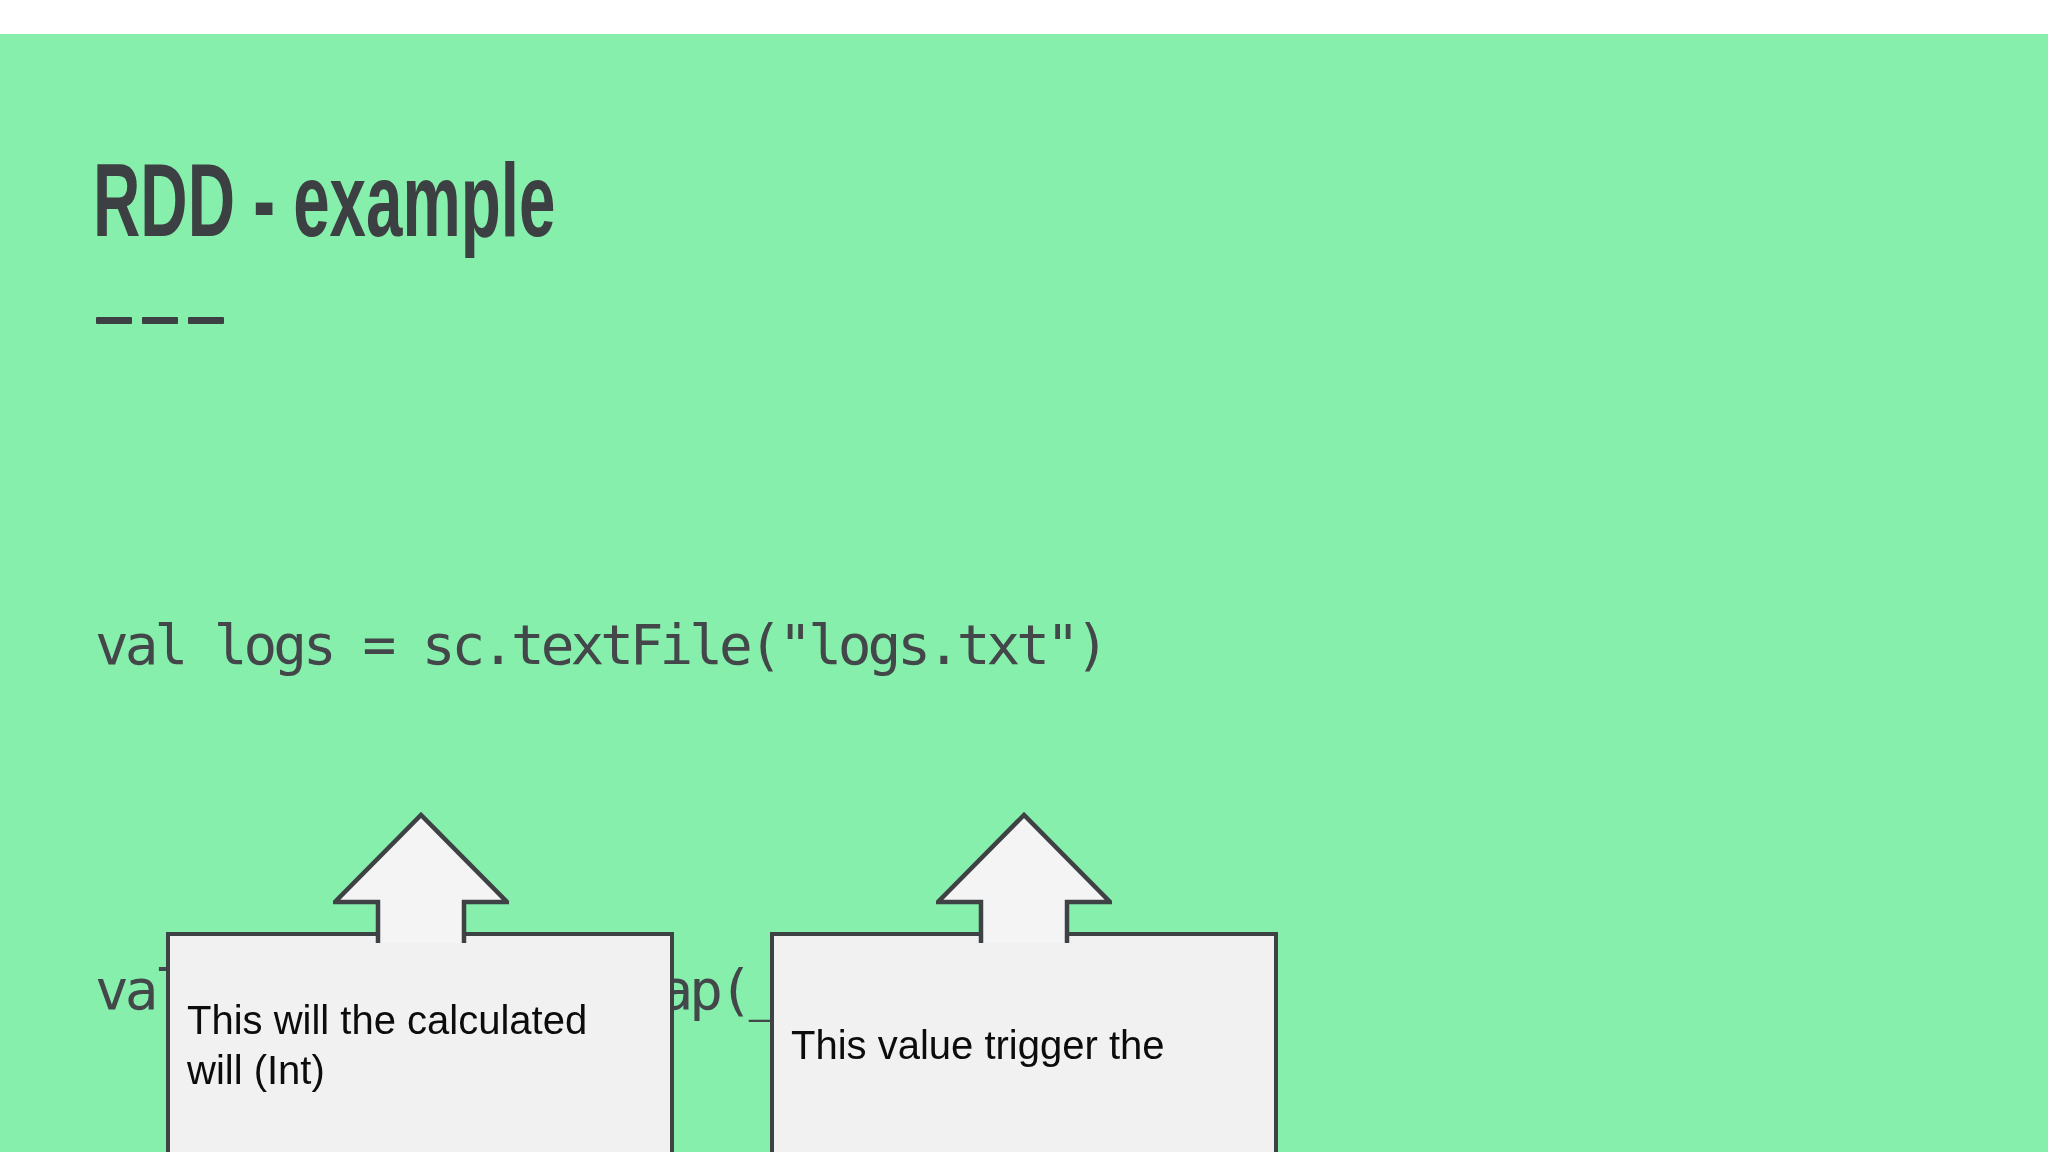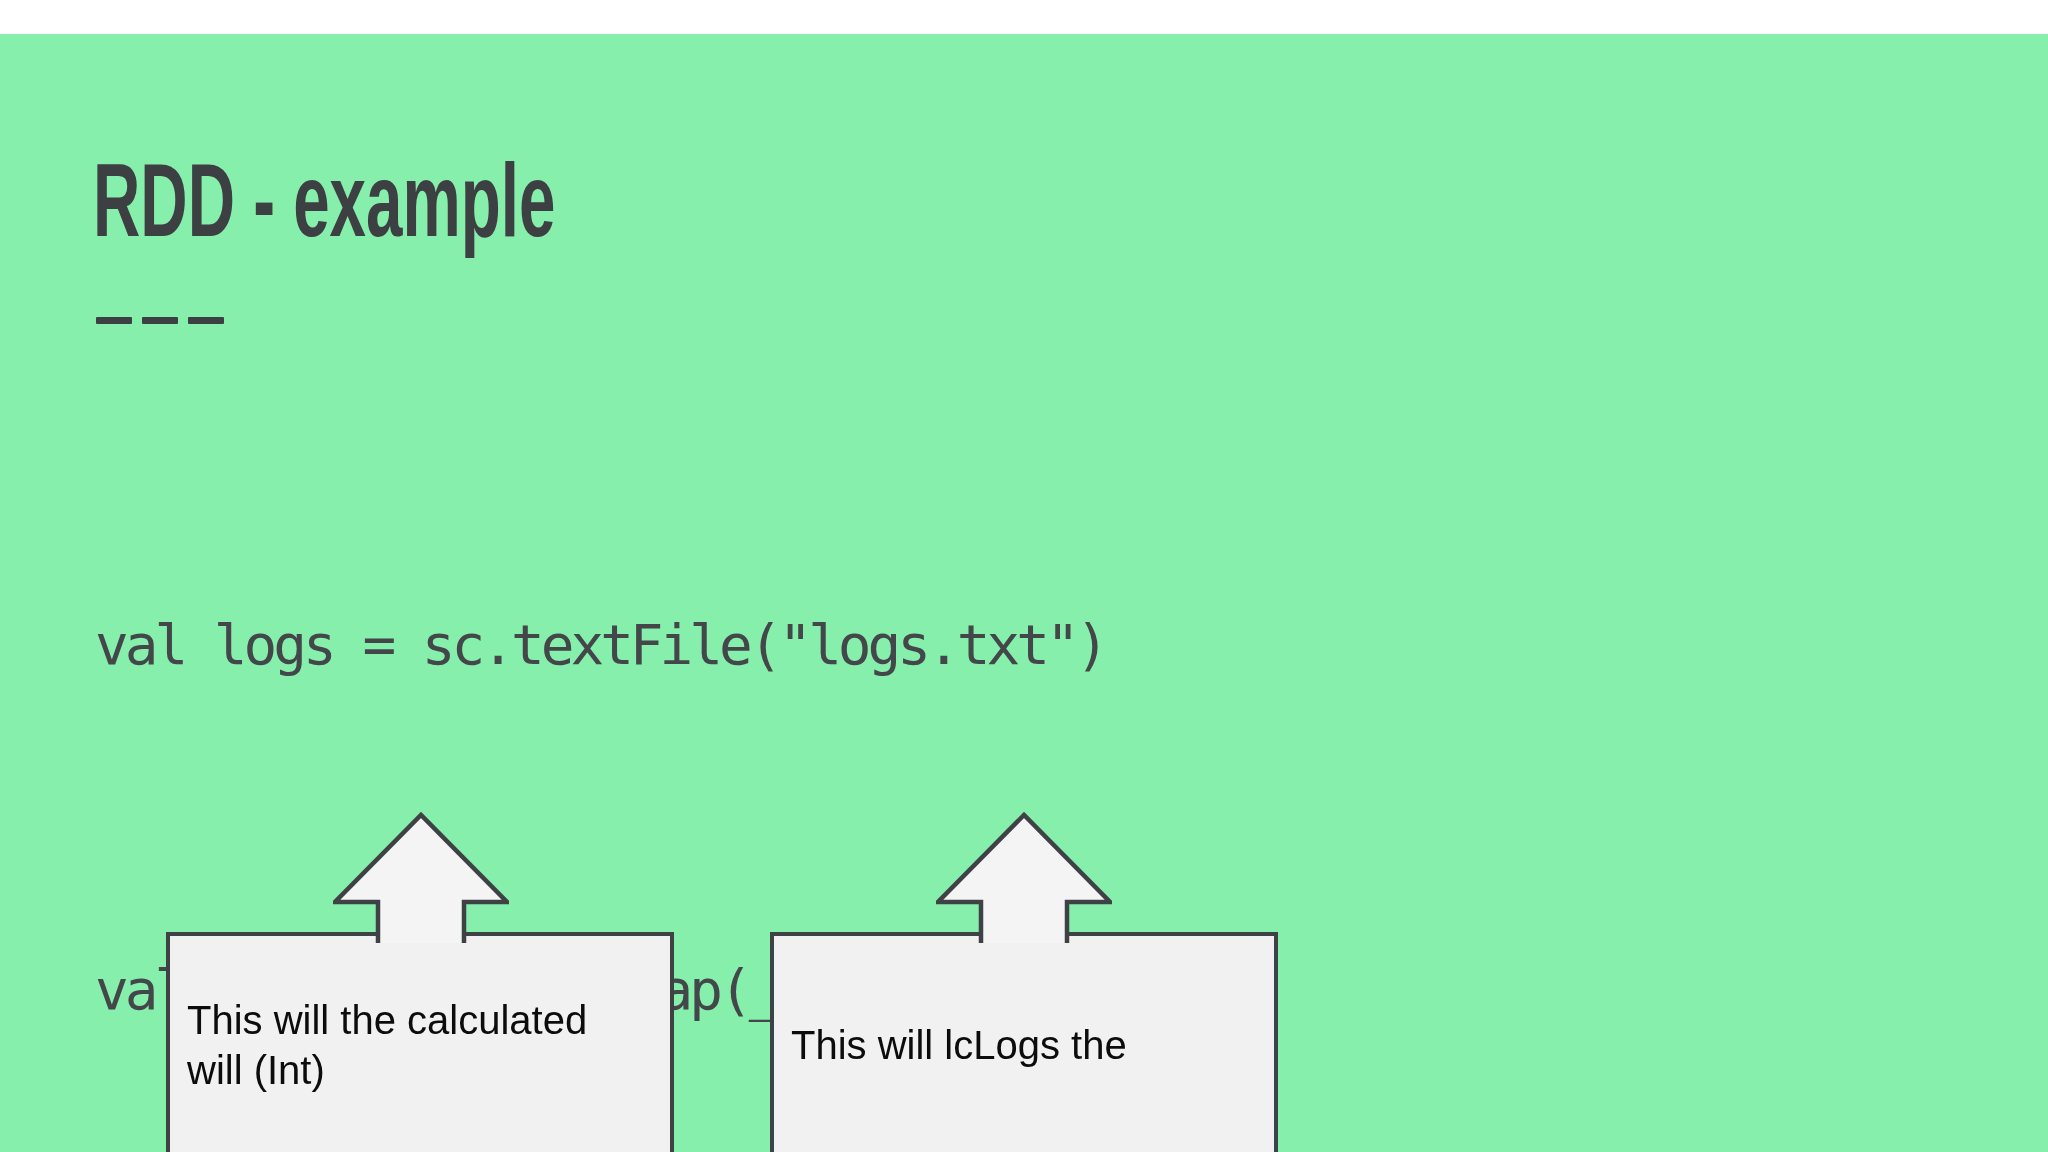--- a/index.html
+++ b/index.html
@@ -120,21 +120,21 @@
 
   <div class="callout callout-1">
     <div class="callout-text">
       <div>This will the calculated</div>
       <div>will (Int)</div>
     </div>
   </div>
 
   <div class="callout callout-2">
     <div class="callout-text">
-      <div>This will lcLogs the</div>
+      <div>This value trigger the</div>
     </div>
   </div>
 
   <svg class="arrow arrow-1" viewBox="0 0 176 132" xmlns="http://www.w3.org/2000/svg">
     <path d="M 45 132 L 45 91 L 2 91 L 88 4 L 174 91 L 131 91 L 131 132" fill="#f4f4f4" stroke="#3f4245" stroke-width="4.5" stroke-linejoin="miter"></path>
   </svg>
 
   <svg class="arrow arrow-2" viewBox="0 0 176 132" xmlns="http://www.w3.org/2000/svg">
     <path d="M 45 132 L 45 91 L 2 91 L 88 4 L 174 91 L 131 91 L 131 132" fill="#f4f4f4" stroke="#3f4245" stroke-width="4.5" stroke-linejoin="miter"></path>
   </svg>

